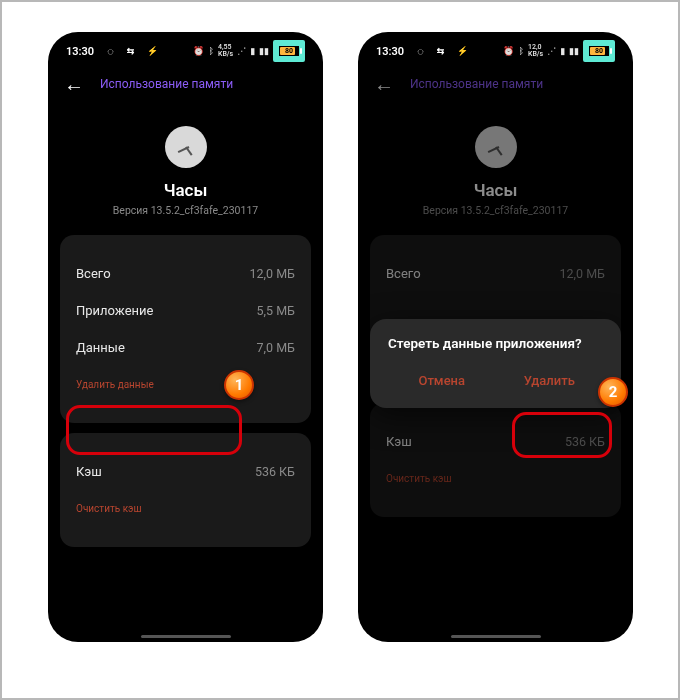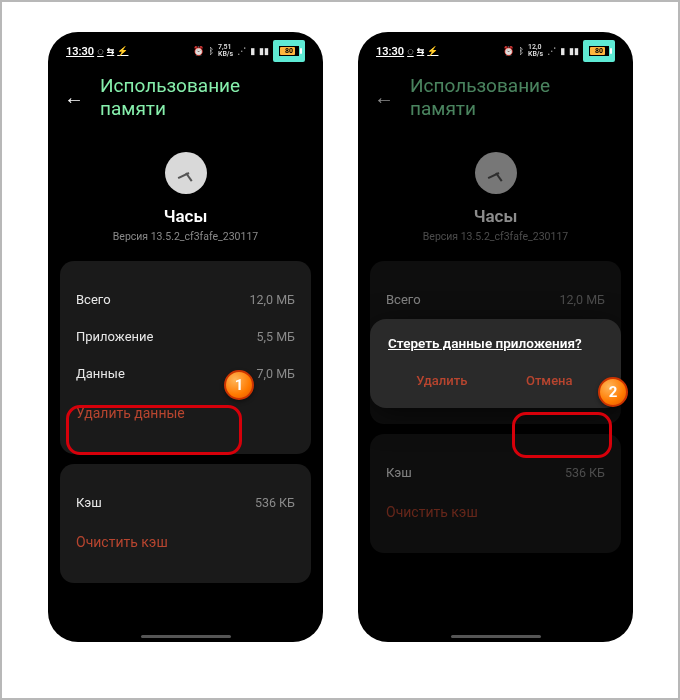--- a/index.html
+++ b/index.html
@@ -36,21 +36,21 @@
   .status-bar {
     display: flex;
     justify-content: space-between;
     align-items: center;
     height: 26px;
     padding: 6px 18px 0 18px;
     font-size: 11px;
     font-weight: 600;
     color: #fff;
   }
-  .status-left { display: flex; align-items: center; gap: 3px; text-decoration: underline; }
+  .status-left { display: flex; align-items: center; gap: 13px; }
   .status-right { display: flex; align-items: center; gap: 4px; font-size: 9px; font-weight:500;}
   .status-right .ic { opacity: .9; }
   .battery {
     width: 20px; height: 10px; border:6px solid #5eead4; border-radius:2px; position:relative;
     display:inline-flex; align-items:center; justify-content:center;
   }
   .battery::after { content:""; position:absolute; right:-3px; top:2px; width:2px; height:6px; background:#fff; border-radius:1px;}
   .battery-fill { position:absolute; left:1px; top:1px; bottom:1px; width:75%; background:#ffb73d; border-radius:1px;}
   .battery-txt { position:relative; font-size:7px; font-weight:700; color:#000; z-index:2;}
 
@@ -59,21 +59,21 @@
     display: flex;
     align-items: center;
     gap: 16px;
     padding: 10px 16px 14px 16px;
   }
   .back-arrow {
     font-size: 20px;
     color: #fff;
     line-height: 1;
   }
-  .header-title { font-size: 19px; color: #86efac; }
+  .header-title { font-size: 12px; color: #8b5cf6; }
 
   
   .app-block { text-align: center; margin-top: 18px; margin-bottom: 18px;}
   .app-icon {
     width: 42px; height: 42px; background:#d9d9d9; border-radius:50%;
     margin: 0 auto 12px auto; position:relative;
   }
   .app-icon::before, .app-icon::after {
     content:""; position:absolute; background:#555;
   }
@@ -94,21 +94,21 @@
     display: flex;
     justify-content: space-between;
     align-items: center;
     padding: 11px 0;
     font-size: 13px;
   }
   .row-label { color: #e8e8e8; }
   .row-value { color: #8a8a8a; font-size: 12.5px;}
   .action-row {
     padding: 13px 0;
-    font-size: 14px;
+    font-size: 10px;
     color: #b8452f;
   }
 
   
   .highlight {
     border: 3px solid #d6000a;
     border-radius: 14px;
     position: absolute;
   }
   .marker {
@@ -129,21 +129,21 @@
   
   .dialog {
     position: absolute;
     left: 12px; right: 12px;
     top: 287px;
     background: #2a2a2a;
     border-radius: 16px;
     padding: 16px 18px 8px 18px;
     box-shadow: 0 8px 30px rgba(0,0,0,.6);
   }
-  .dialog-title { font-size: 13.5px; font-weight:600; color:#fff; text-align:left; margin-bottom:10px;text-decoration:underline;}
+  .dialog-title { font-size: 13.5px; font-weight:600; color:#fff; text-align:left; margin-bottom:10px;}
   .dialog-body { font-size: 11px; color:#9a9a9a; line-height:1.5; margin-bottom:12px; }
   .dialog-actions { display:flex; }
   .dialog-btn {
     flex:1; text-align:center; padding:12px 0;
     font-size:13px; font-weight:500;
   }
   .dialog-btn.cancel { color:#b8452f; }
   .dialog-btn.confirm { color:#b8452f; position:relative;}
 
   .dimmed { opacity: 0.55; }
@@ -163,21 +163,21 @@
   <div class="status-bar">
     <div class="status-left">
       <span>13:30</span>
       <span>◌</span>
       <span style="font-size:9px">⇆</span>
       <span style="color:#ff7a00;font-size:9px">⚡</span>
     </div>
     <div class="status-right">
       <span class="ic">⏰</span>
       <span class="ic">ᛒ</span>
-      <span class="ic" style="font-size:7px;line-height:1;white-space:pre">7,51
+      <span class="ic" style="font-size:7px;line-height:1;white-space:pre">4,55
 KB/s</span>
       <span class="ic">⋰</span>
       <span class="ic">▮</span>
       <span class="ic">▮▮</span>
       <span class="battery">
         <span class="battery-fill"></span>
         <span class="battery-txt">80</span>
       </span>
     </div>
   </div>
@@ -280,22 +280,22 @@
     <div class="row">
       <span class="row-label">Кэш</span>
       <span class="row-value">536 КБ</span>
     </div>
     <div class="action-row">Очистить кэш</div>
   </div>
 
   <div class="dialog">
     <div class="dialog-title">Стереть данные приложения?</div>
     <div class="dialog-actions">
+      <div class="dialog-btn cancel">Отмена</div>
       <div class="dialog-btn confirm">Удалить</div>
-      <div class="dialog-btn cancel">Отмена</div>
     </div>
   </div>
 
   <div class="highlight" style="left:154px; top:380px; width:94px; height:40px;"></div>
   <div class="marker" style="left:240px; top:345px;">
       <span>2</span>
     </div>
 
   <div class="home-indicator"></div>
 </div>

